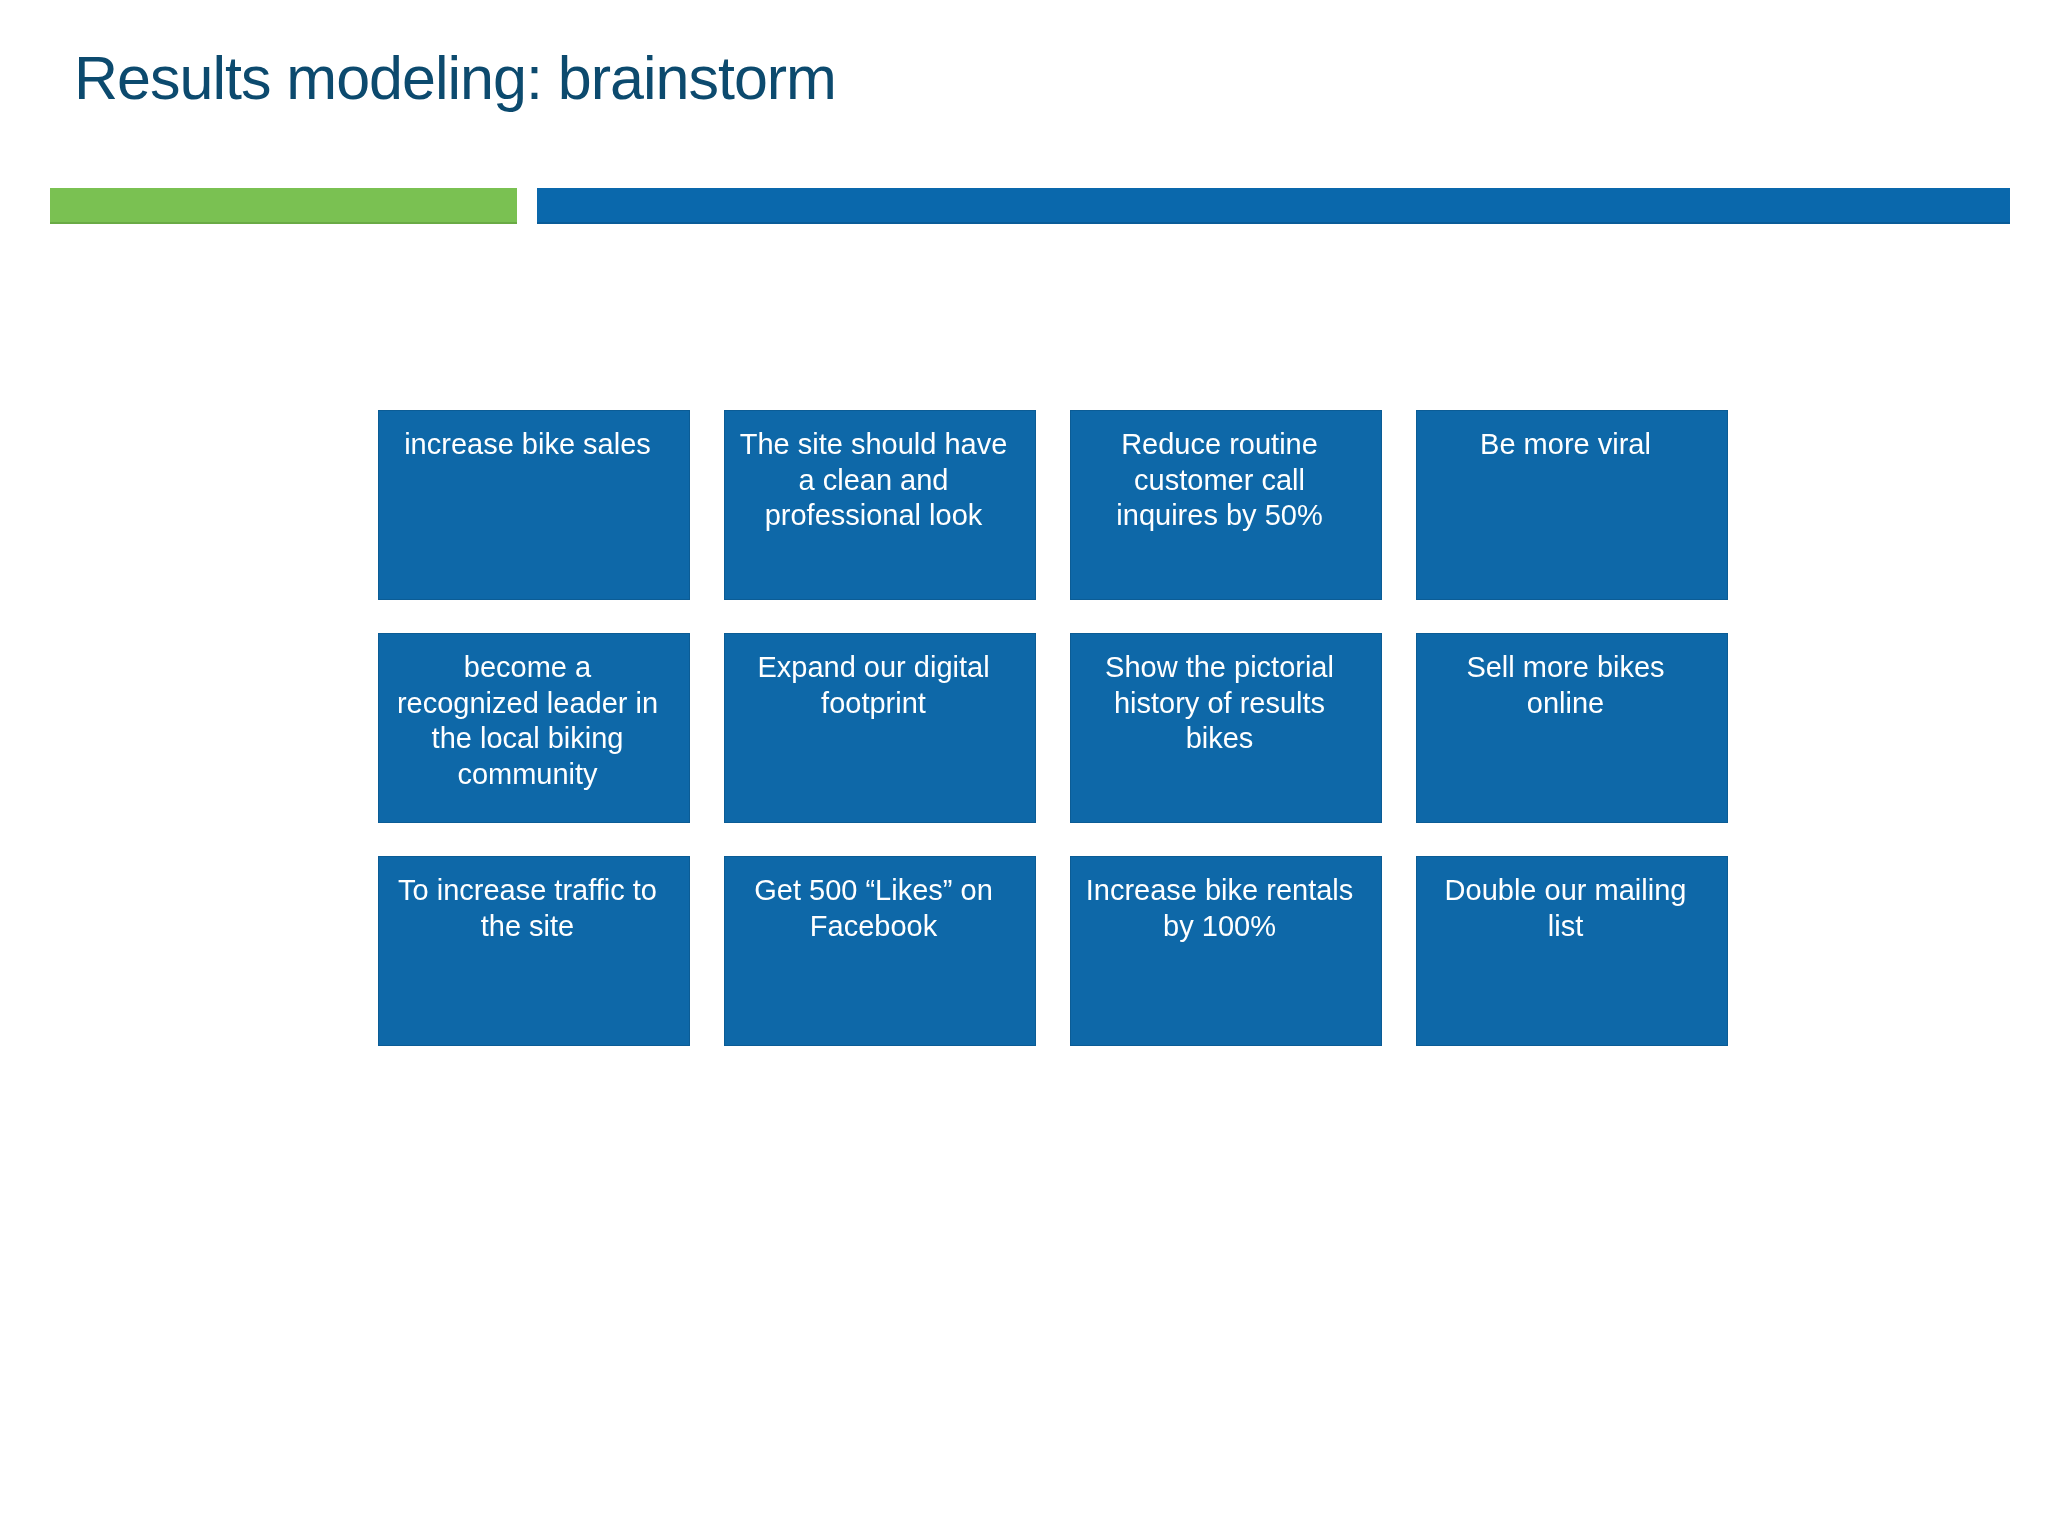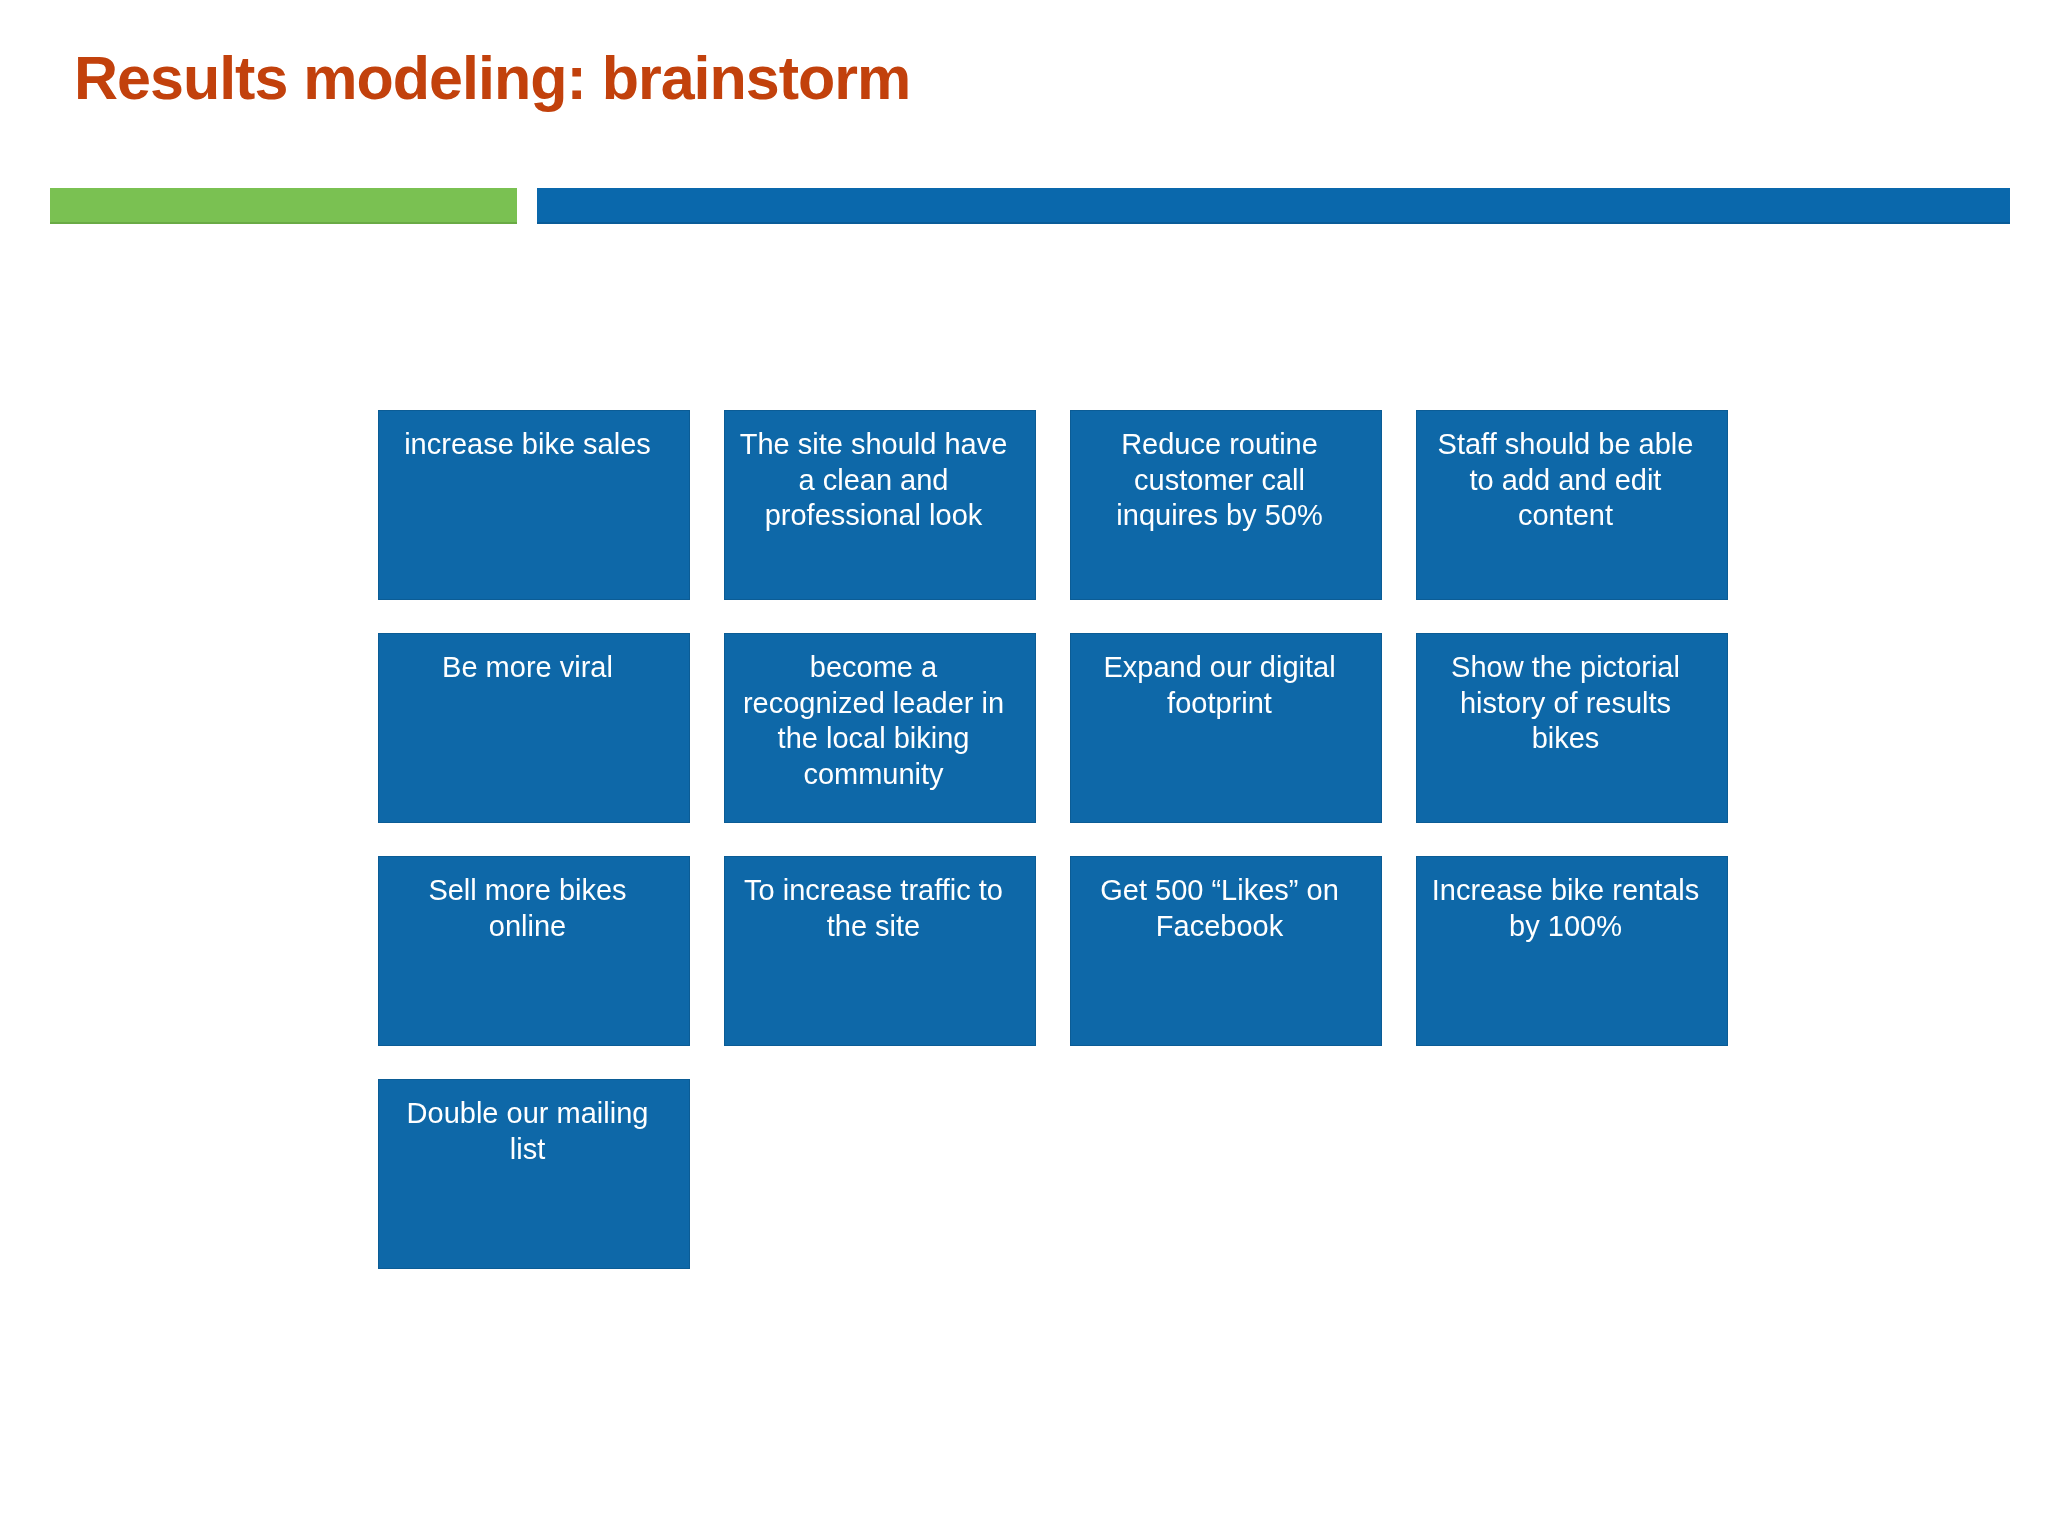--- a/index.html
+++ b/index.html
@@ -14,22 +14,22 @@
     background: #ffffff;
     overflow: hidden;
     font-family: "Liberation Sans", sans-serif;
   }
   .slide-title {
     position: absolute;
     left: 74px;
     top: 42px;
     font-size: 61px;
     line-height: 1.2;
-    font-weight: 700;
-    color: #c2410c;
+    font-weight: 400;
+    color: #0c4a6e;
     letter-spacing: -1px;
     white-space: nowrap;
   }
   .accent-bar {
     position: absolute;
     top: 188px;
     height: 34px;
   }
   .accent-bar.green {
     left: 50px;
@@ -73,21 +73,20 @@
   <div class="slide-title">Results modeling: brainstorm</div>
 
   <div class="accent-bar green"></div>
 
   <div class="accent-bar blue"></div>
 
   <div class="grid">
     <div class="box">increase bike sales</div>
     <div class="box">The site should have a clean and professional look</div>
     <div class="box">Reduce routine customer call inquires by 50%</div>
-    <div class="box">Staff should be able to add and edit content</div>
     <div class="box">Be more viral</div>
     <div class="box">become a recognized leader in the local biking community</div>
     <div class="box">Expand our digital footprint</div>
     <div class="box">Show the pictorial history of results bikes</div>
     <div class="box">Sell more bikes online</div>
     <div class="box">To increase traffic to the site</div>
     <div class="box">Get 500 “Likes” on Facebook</div>
     <div class="box">Increase bike rentals by 100%</div>
     <div class="box">Double our mailing list</div>
   </div>

